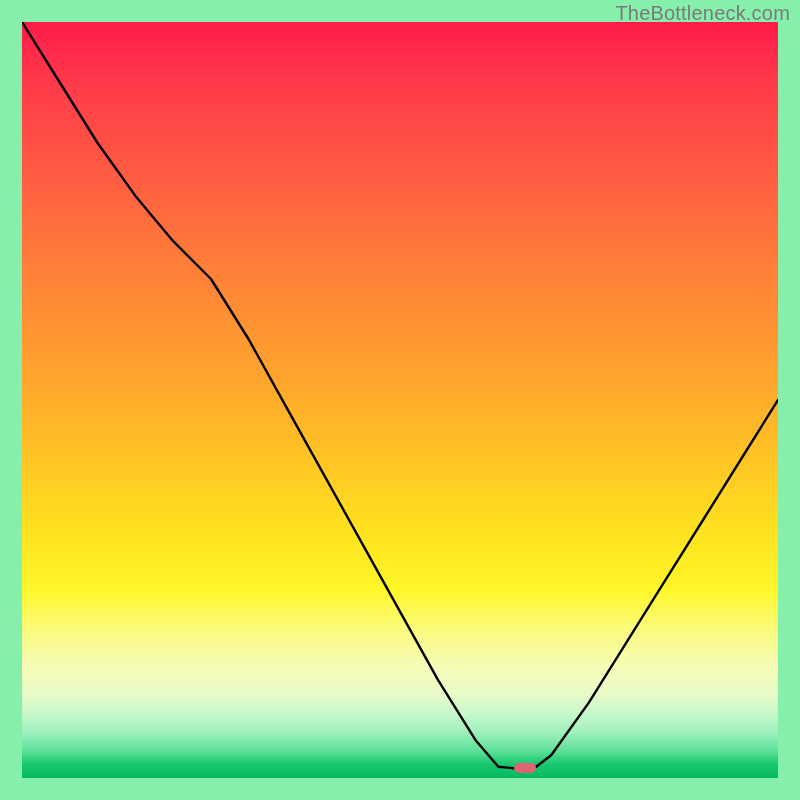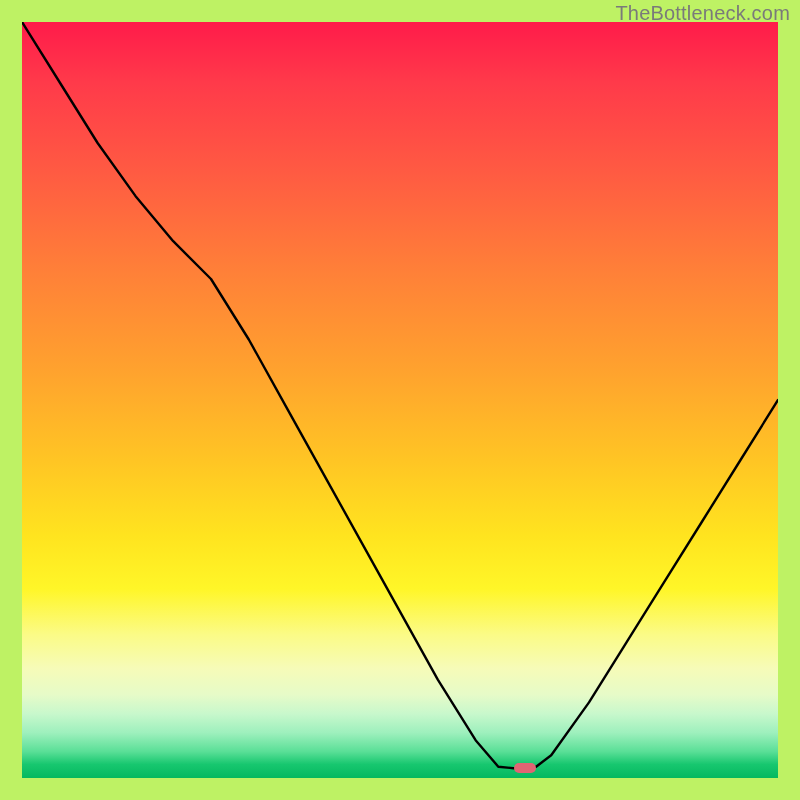--- a/index.html
+++ b/index.html
@@ -7,21 +7,21 @@
     padding: 0;
     width: 800px;
     height: 800px;
     background: #000;
     overflow: hidden;
   }
   .outer {
     position: relative;
     width: 800px;
     height: 800px;
-    background: #bef264;
+    background: #86efac;
   }
   .plot {
     position: absolute;
     left: 22px;
     top: 22px;
     width: 756px;
     height: 756px;
     background: linear-gradient(to bottom,
       #ff1b4a 0%,
       #ff3a4a 8%,

